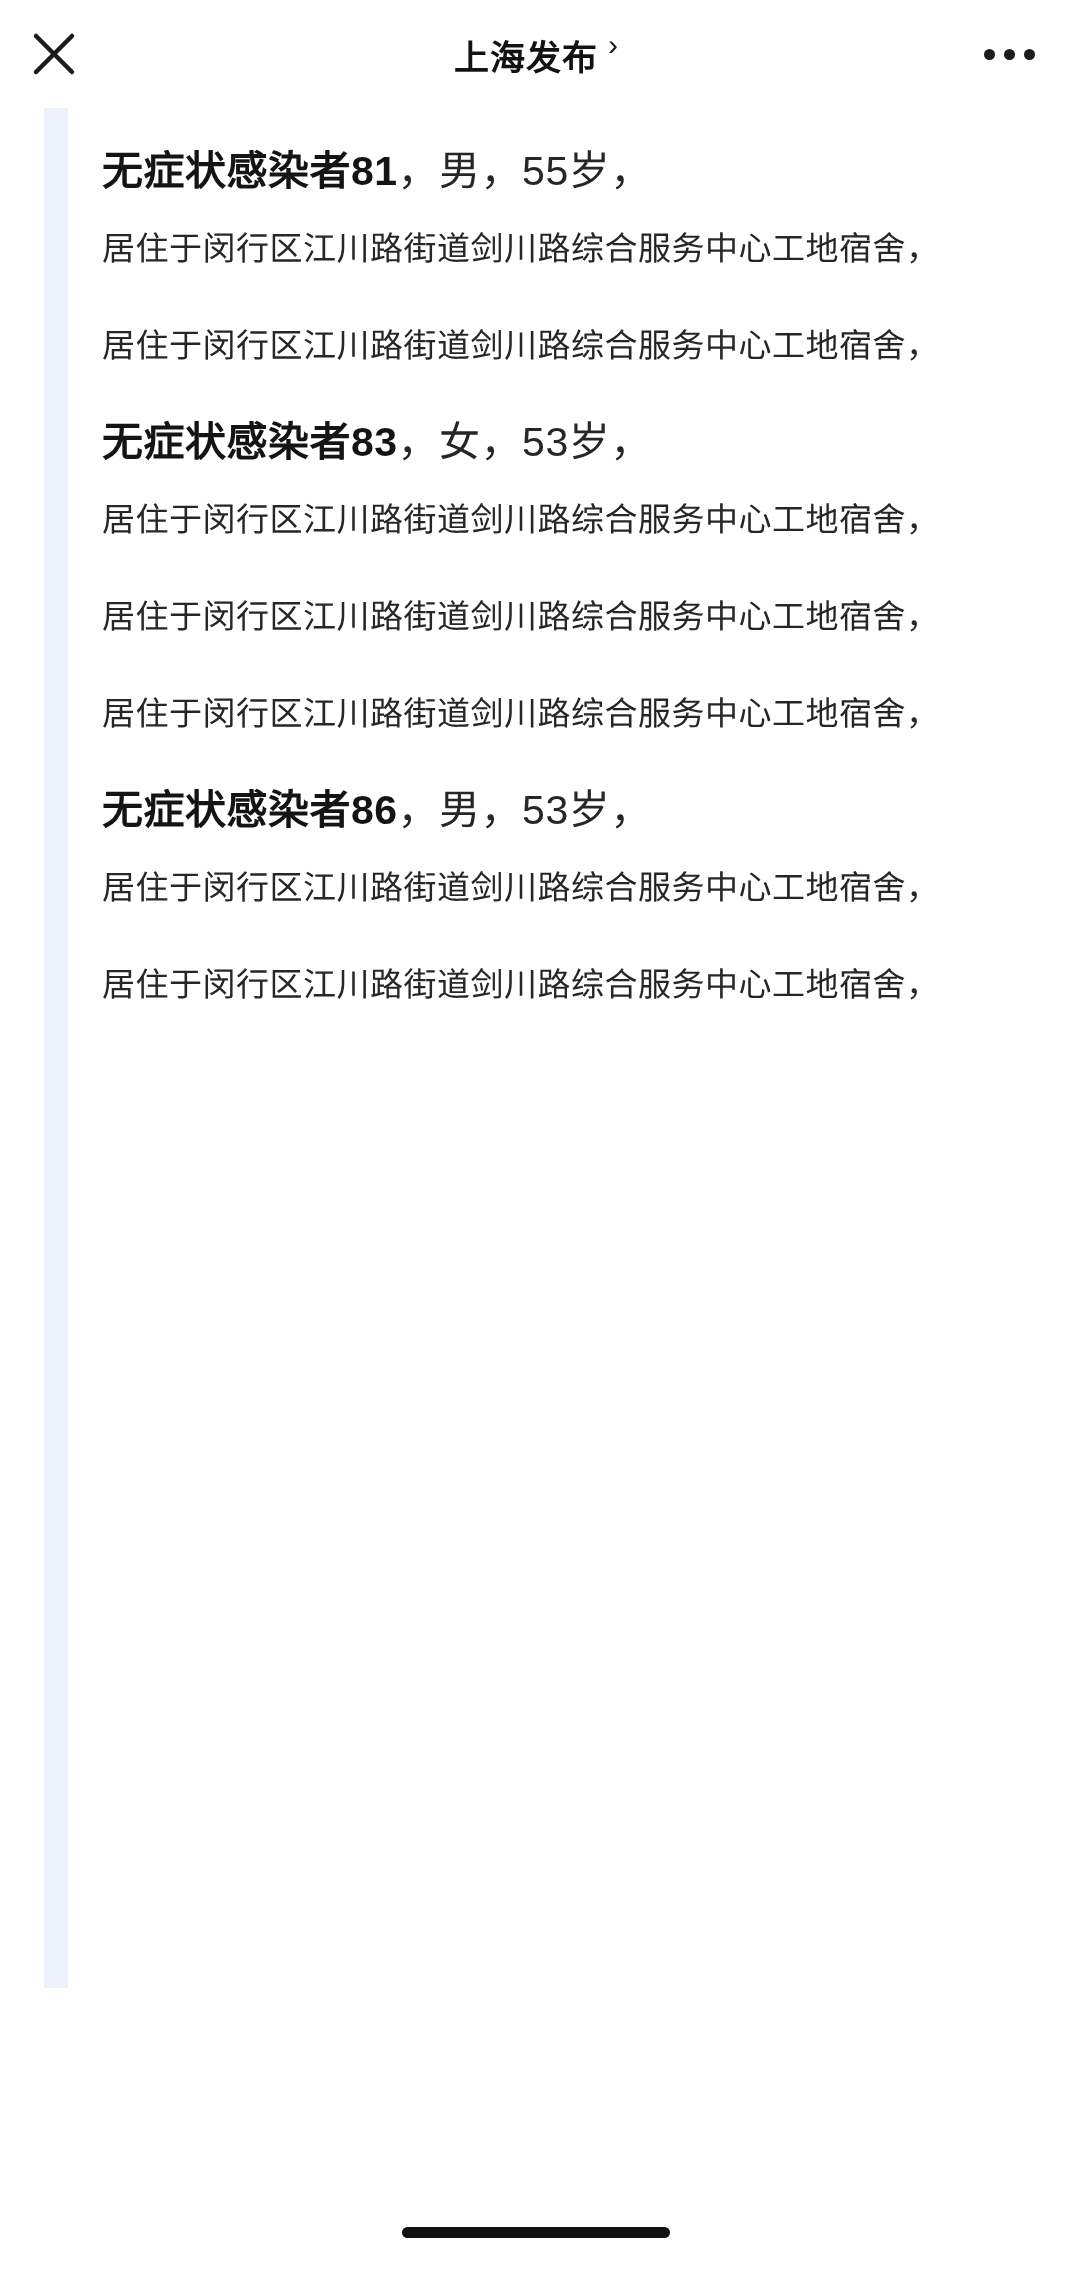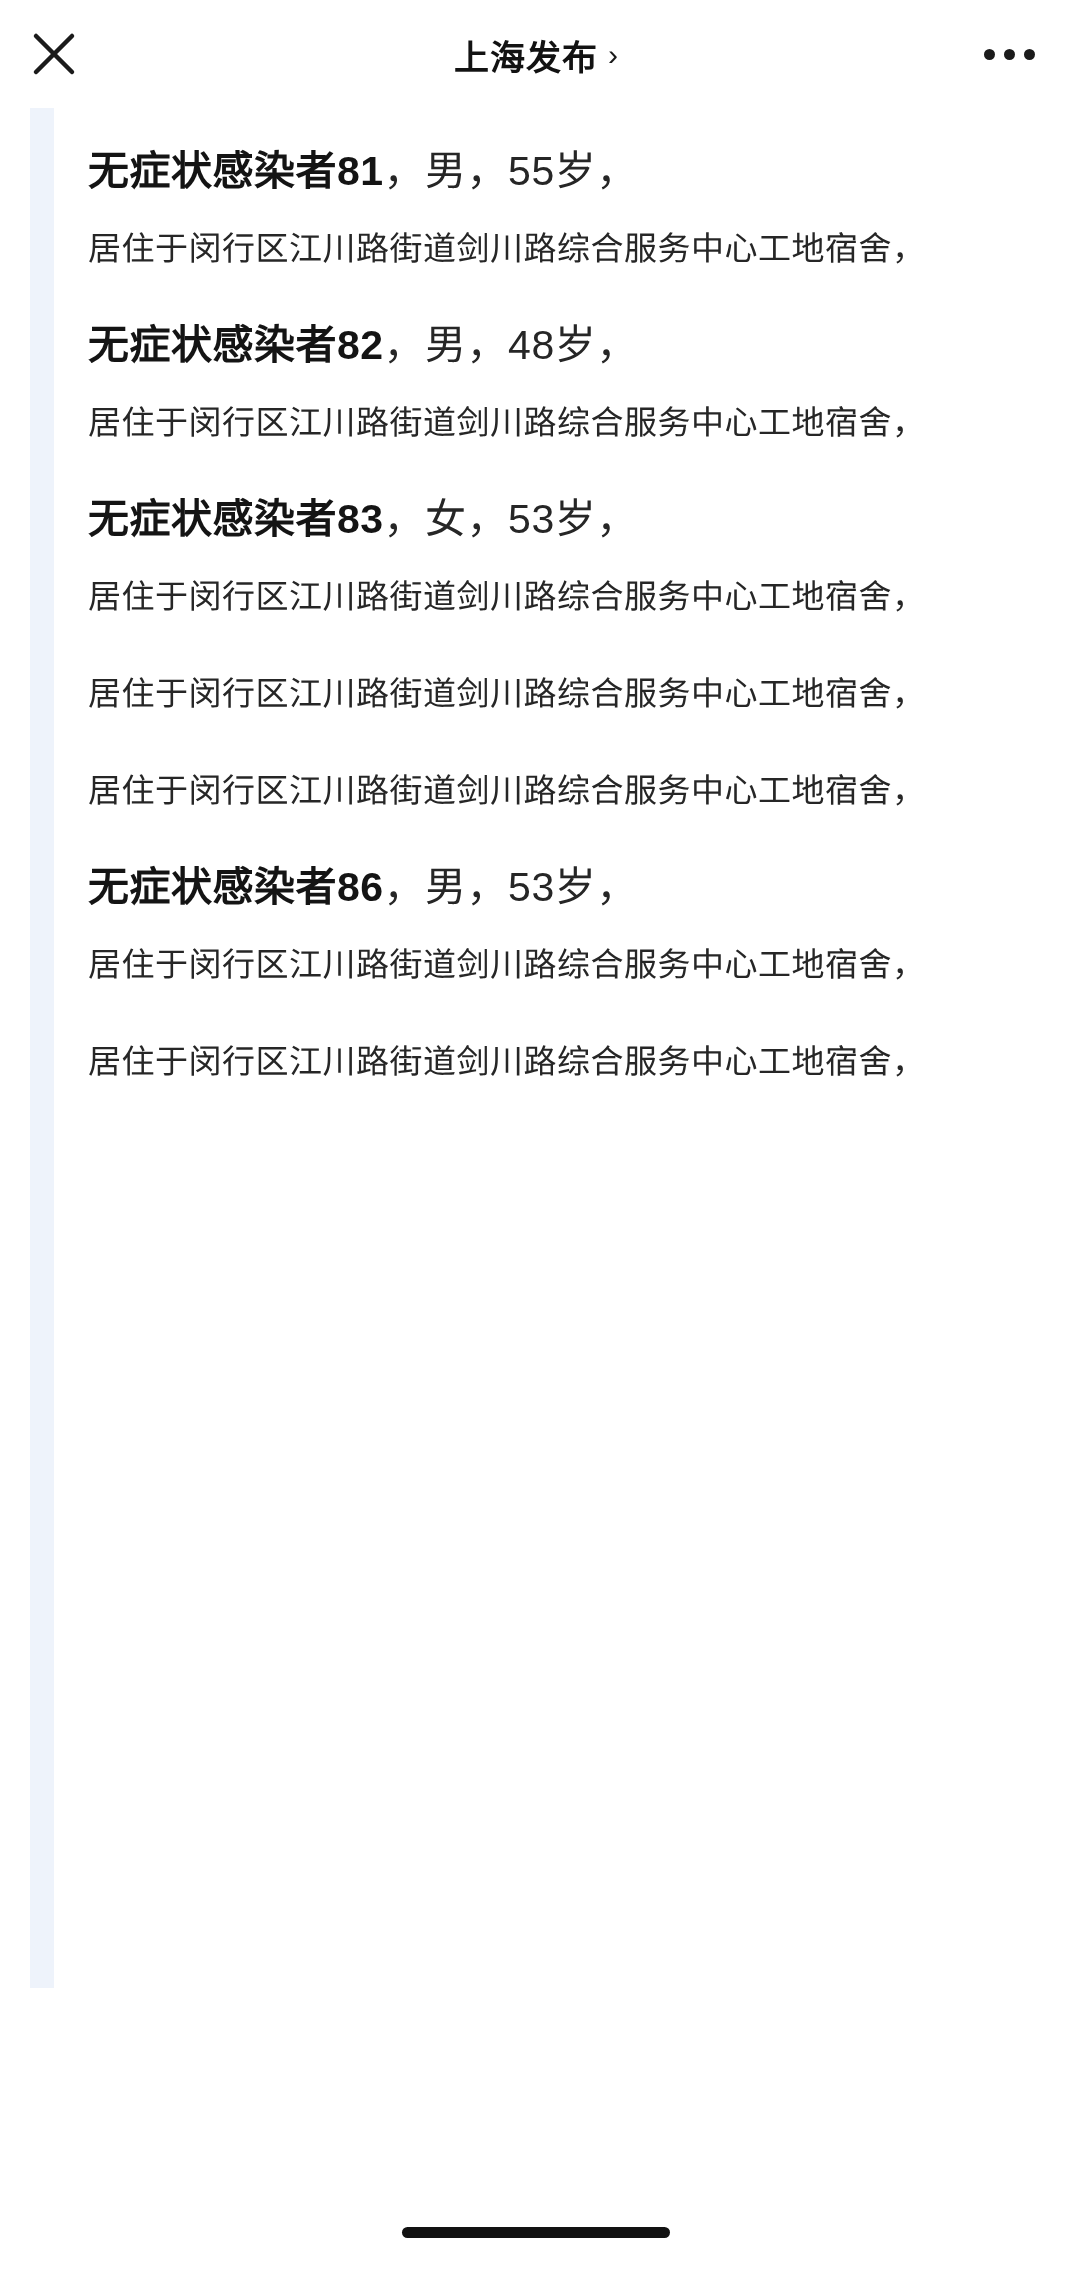--- a/index.html
+++ b/index.html
@@ -33,21 +33,20 @@
     width: 64px;
     height: 64px;
     display: flex;
     align-items: center;
     justify-content: center;
     cursor: pointer;
   }
   .nav-close svg { display: block; }
   .nav-title-wrap {
     display: flex;
-    align-items: center;
     justify-content: center;
     gap: 10px;
     max-width: 620px;
   }
   .nav-title {
     font-size: 35px;
     font-weight: 700;
     color: #121212;
     letter-spacing: 1px;
     white-space: nowrap;
@@ -79,20 +78,21 @@
     border-radius: 50%;
     background: #1b1b1b;
   }
 
   
   .content-area {
     position: relative;
     background: #ffffff;
     height: 2088px;
     overflow: hidden;
+    margin-left: 14px;
   }
   
   .left-band {
     position: absolute;
     left: 30px;
     top: 0;
     width: 24px;
     height: 1880px;
     background: #eef3fb;
   }
@@ -183,23 +183,20 @@
   <div class="left-band"></div>
   <div class="left-band2"></div>
 
   <div class="article">
 
     <p class="para">
       <span class="lead">无症状感染者81</span><span class="rest">，男，55岁，</span>
     </p>
     <p class="para-detail">居住于闵行区江川路街道剑川路综合服务中心工地宿舍，</p>
 
-    <p class="para">
-      <span class="lead">无症状感染者82</span><span class="rest">，男，48岁，</span>
-    </p>
     <p class="para-detail">居住于闵行区江川路街道剑川路综合服务中心工地宿舍，</p>
 
     <p class="para">
       <span class="lead">无症状感染者83</span><span class="rest">，女，53岁，</span>
     </p>
     <p class="para-detail">居住于闵行区江川路街道剑川路综合服务中心工地宿舍，</p>
 
     <p class="para-detail">居住于闵行区江川路街道剑川路综合服务中心工地宿舍，</p>
 
     <p class="para-detail">居住于闵行区江川路街道剑川路综合服务中心工地宿舍，</p>

